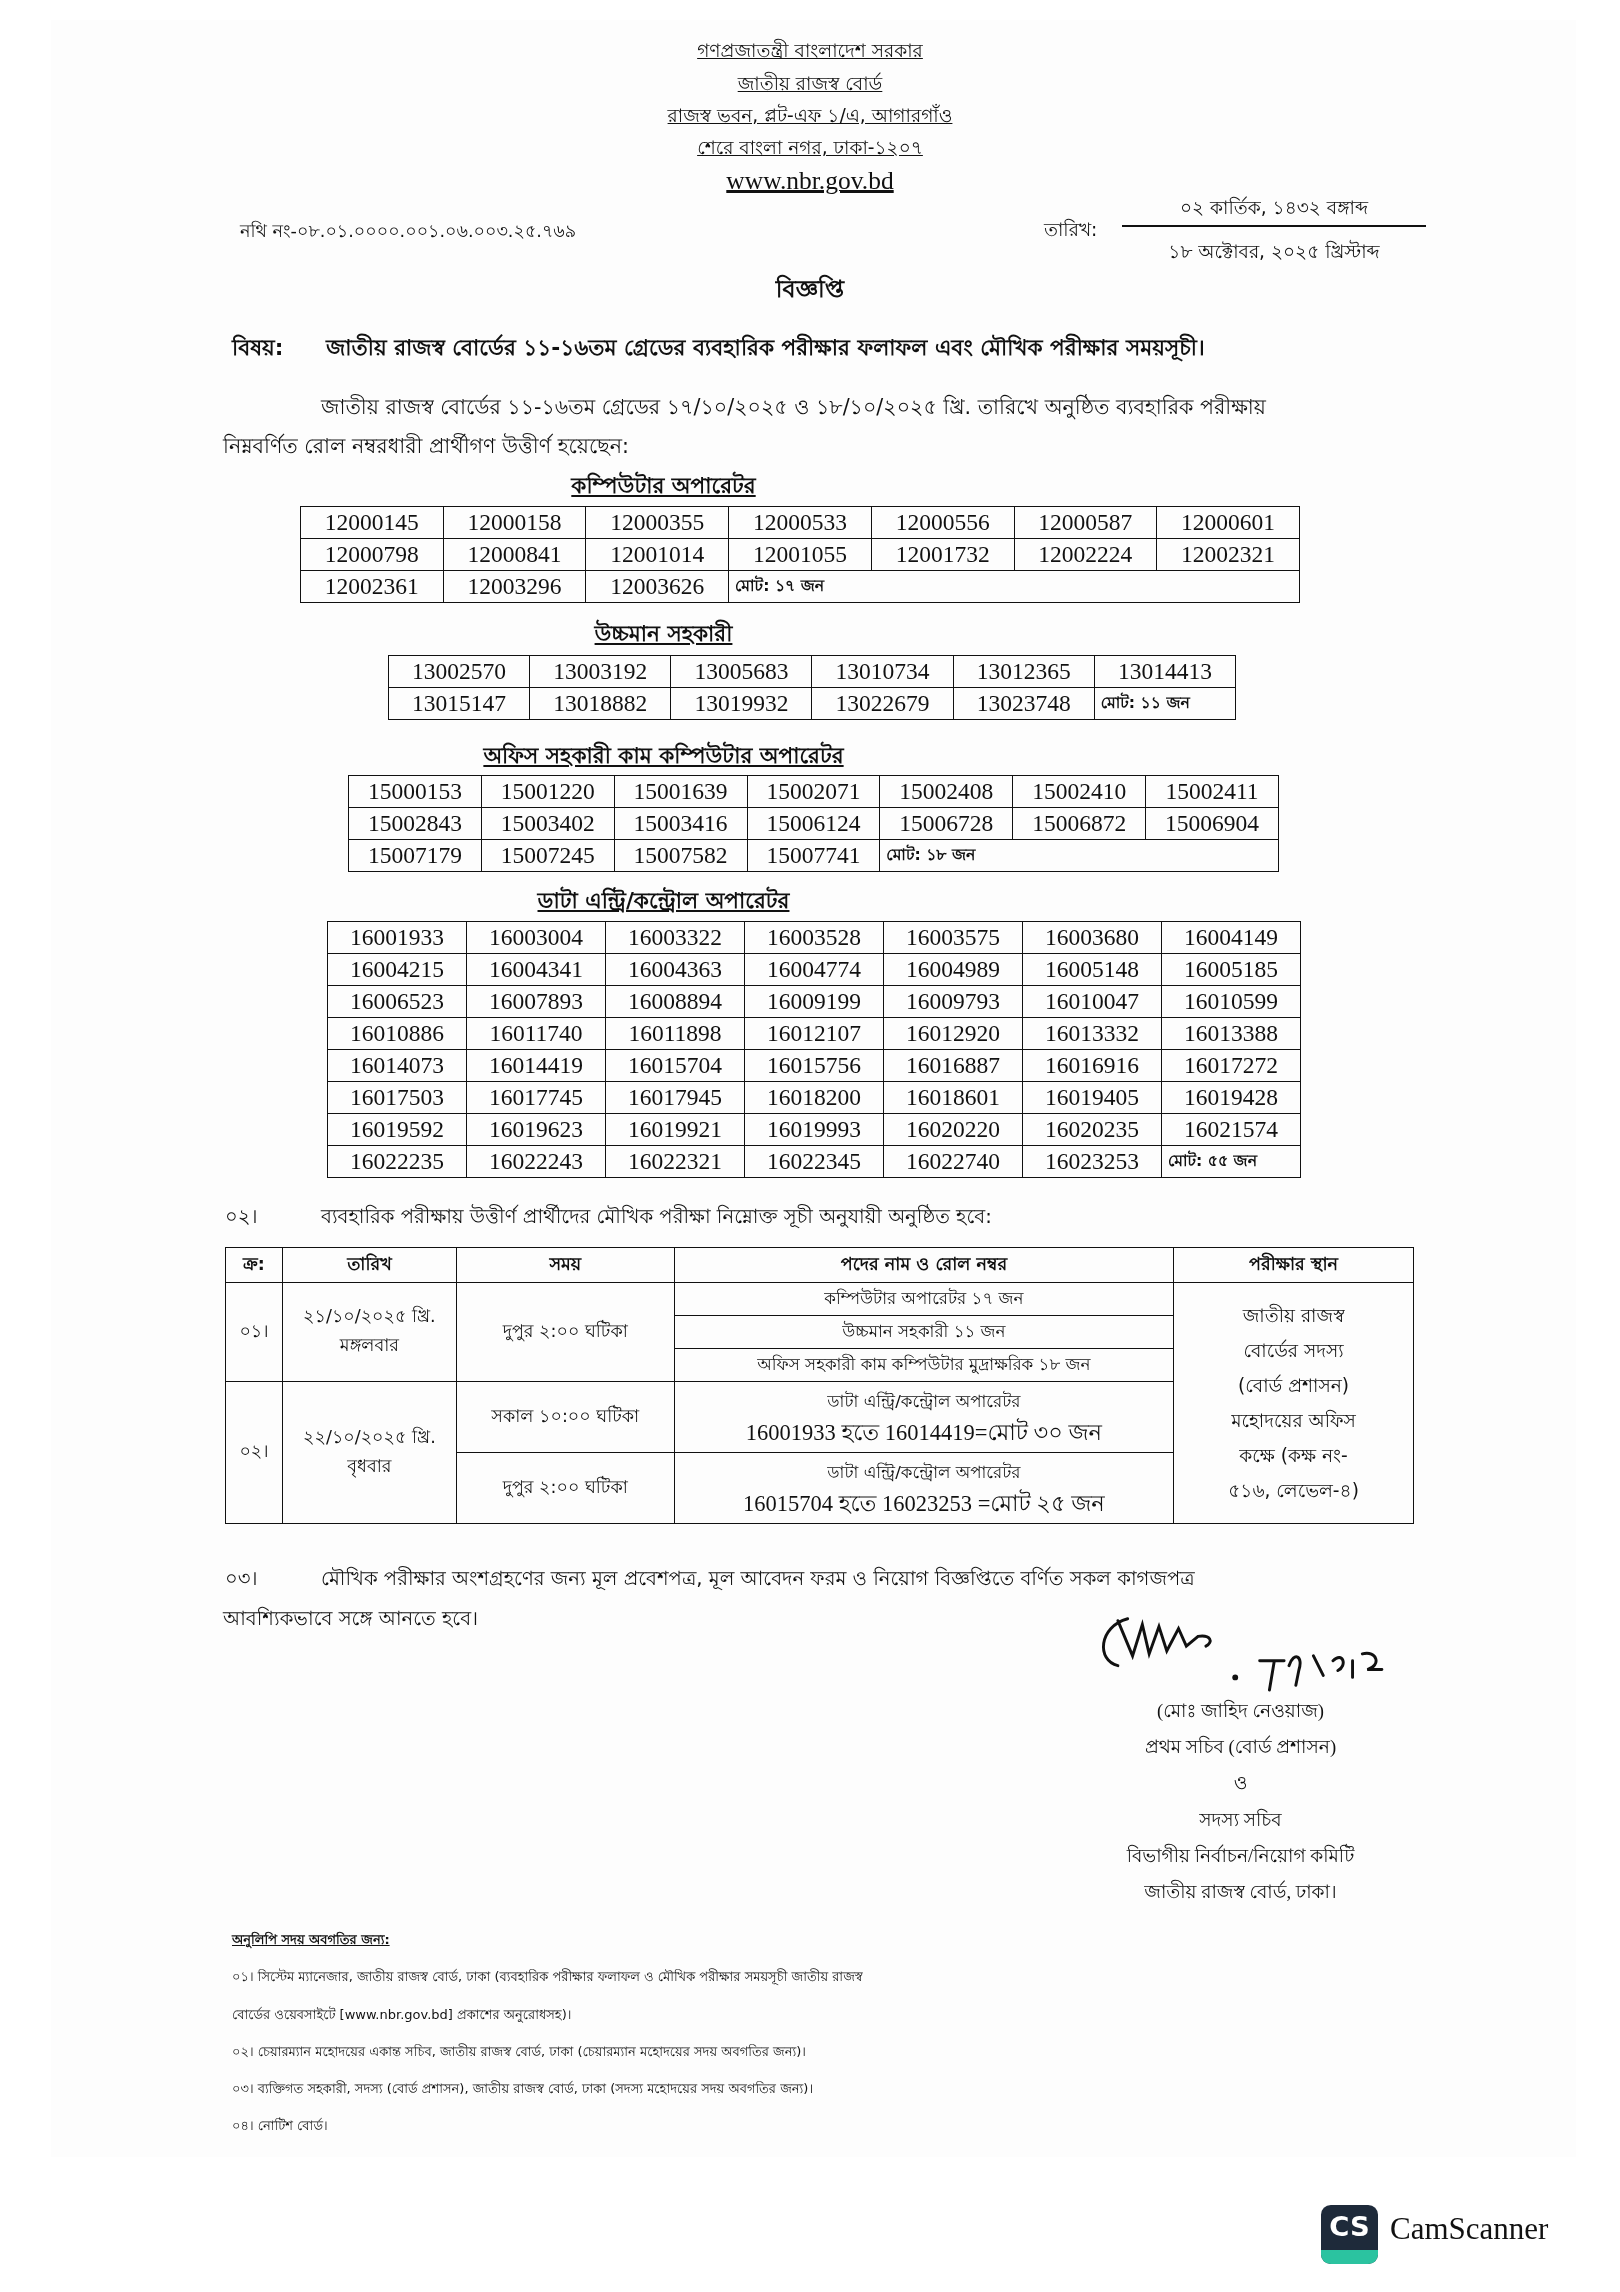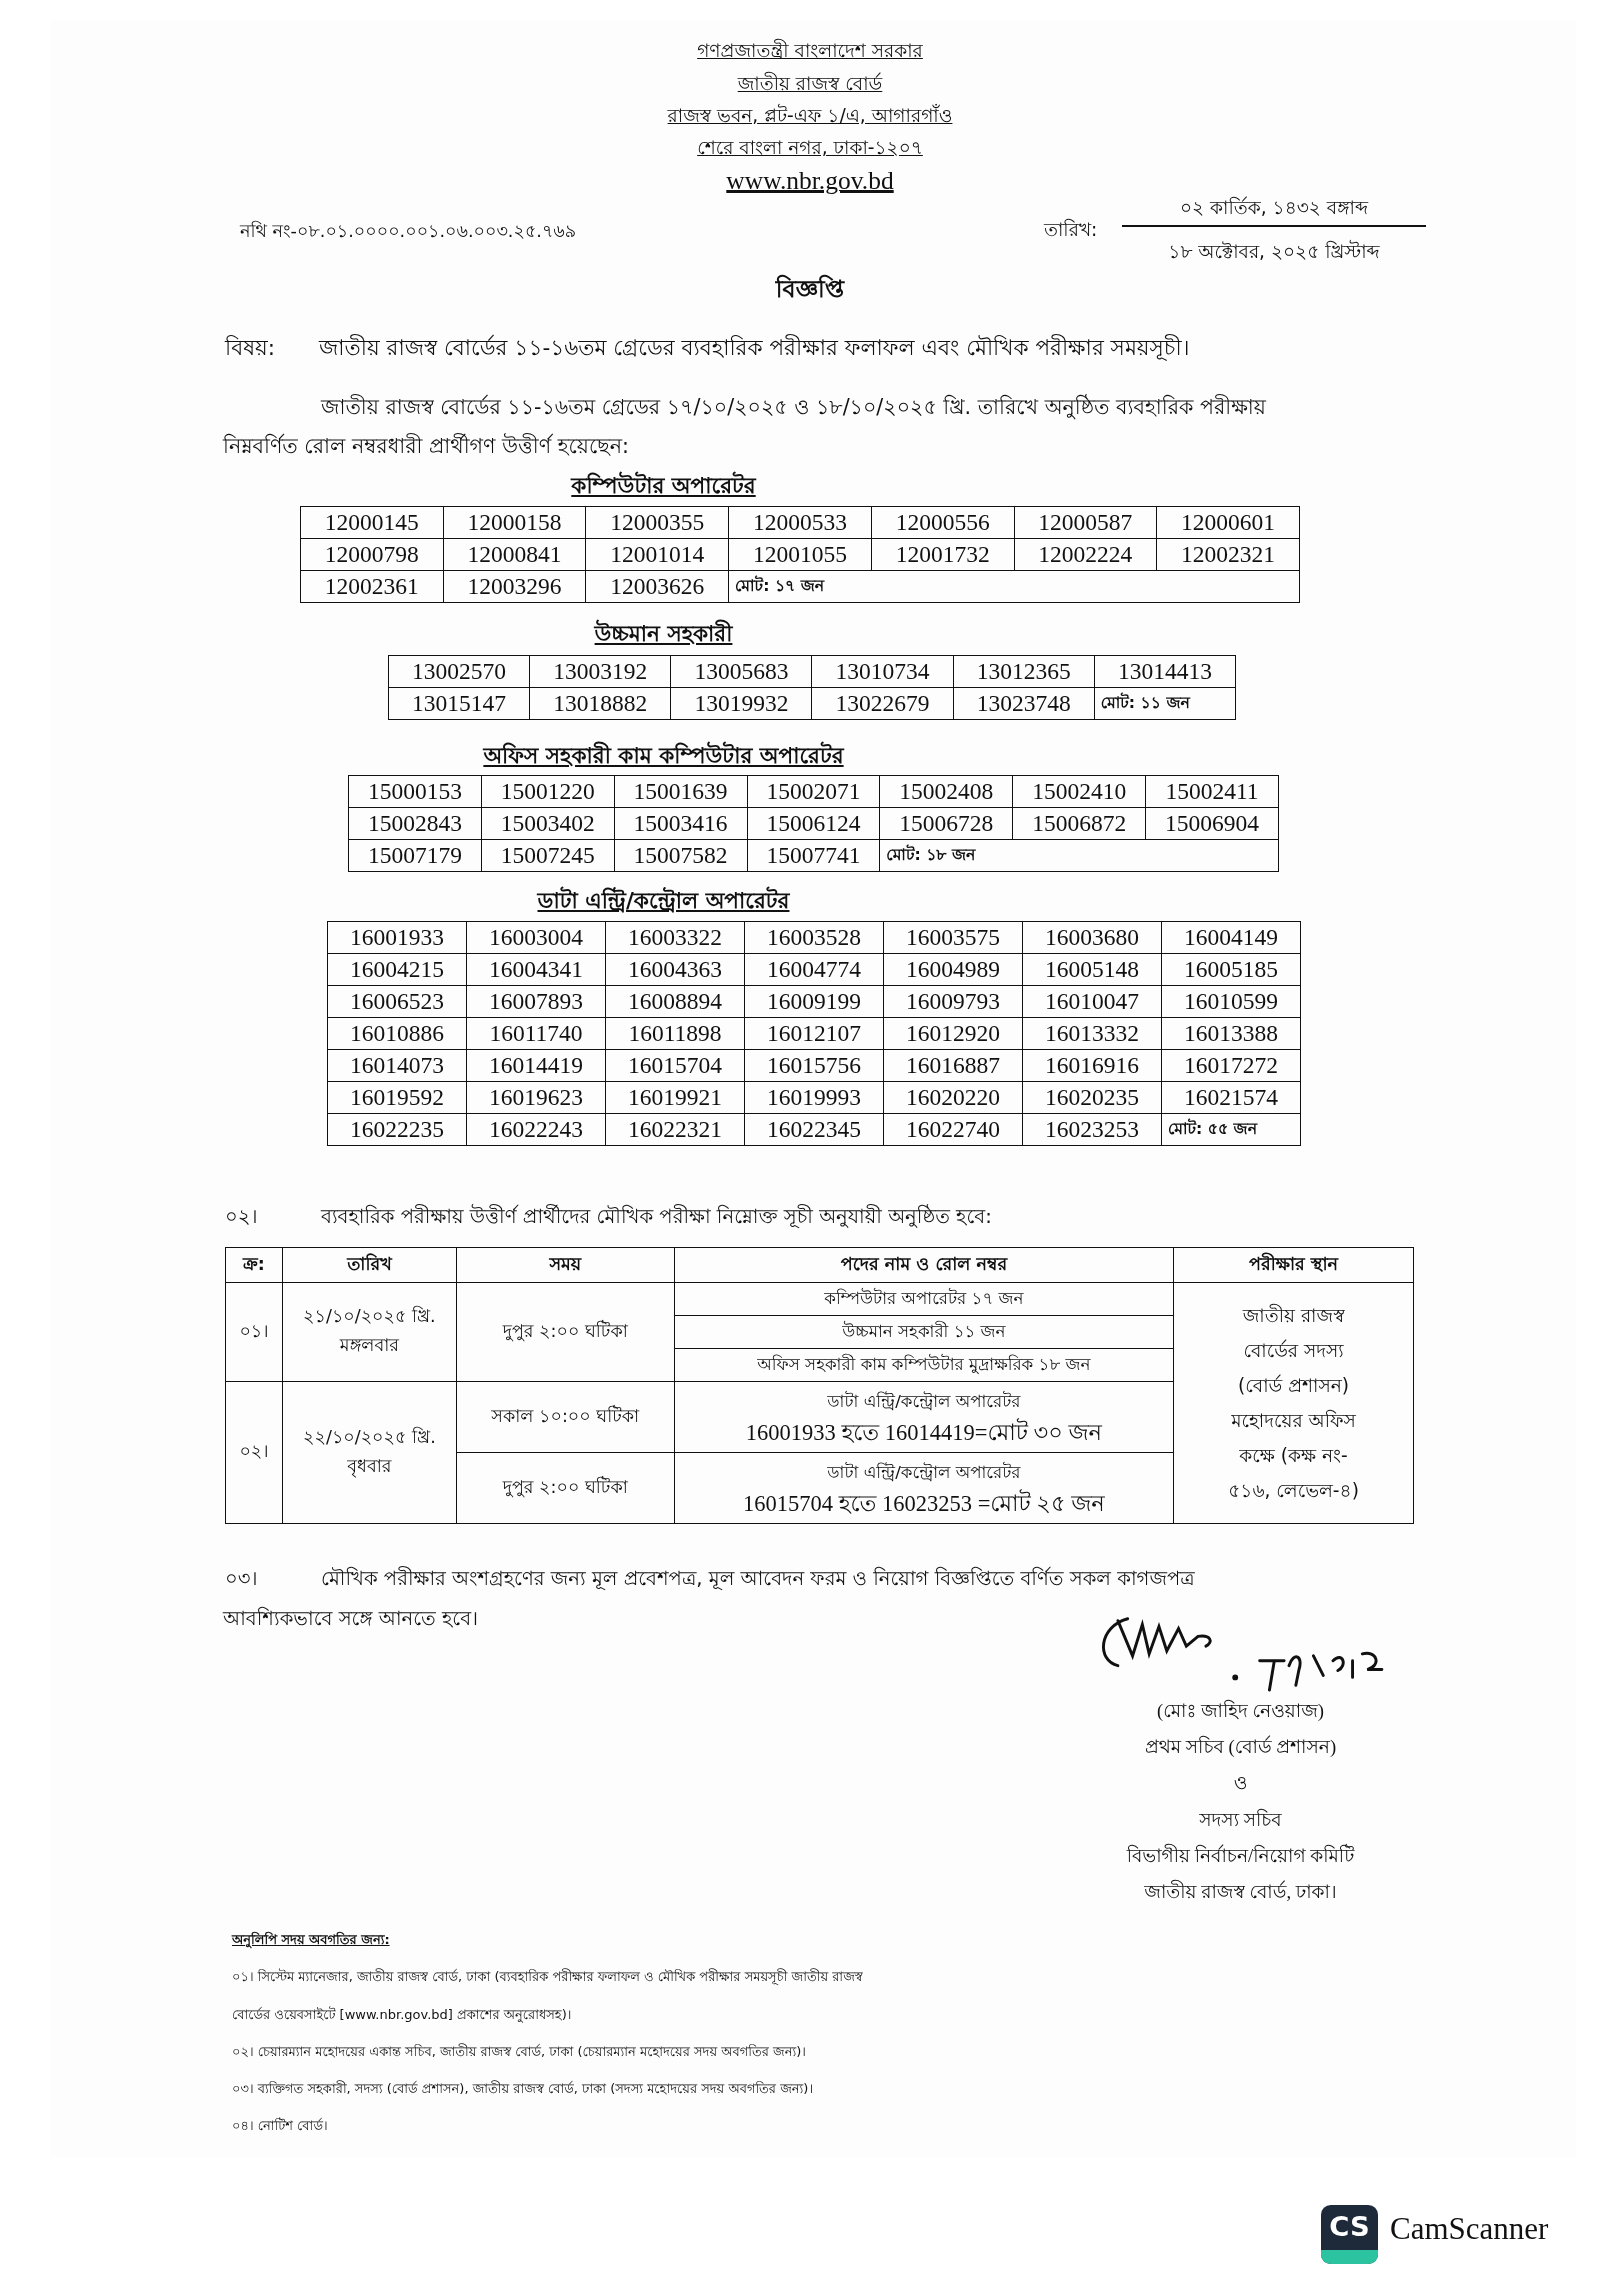--- a/index.html
+++ b/index.html
@@ -11,21 +11,21 @@
   .center { text-align: center; }
   .hdr-line { position: absolute; left: 0; width: 1620px; text-align: center; font-size: 18.6px; line-height: 32px; text-decoration: underline; }
   .url { font-family: "Liberation Serif", serif; font-size: 25.5px; text-decoration: underline; }
   .memo { font-size: 17.6px; }
   .date-wrap { position: absolute; left: 1044px; top: 194px; }
   .date-label { position: absolute; left: 0; top: 21.6px; font-size: 18.6px; }
   .date-frac { position: absolute; left: 78px; top: 0; width: 304px; text-align: center; font-size: 18.6px; }
   .date-frac .top { border-bottom: 2px solid #111; padding-bottom: 3.9px; line-height: 27.4px; }
   .date-frac .bot { line-height: 29px; padding-top: 10px; }
   .title { font-size: 23.5px; font-weight: bold; }
-  .subject { font-size: 21.6px; font-weight: normal; }
+  .subject { font-size: 21.6px; font-weight: bold; margin-left: 7px; }
   .para { font-size: 20.6px; line-height: 39px; }
   .sec-title { position: absolute; left: 0; width: 1327px; text-align: center; font-size: 21.6px; font-weight: bold; }
   .sec-title span { text-decoration: underline; }
   table.rolls { position: absolute; border-collapse: collapse; font-family: "Liberation Serif", serif; font-size: 23.5px; }
   table.rolls td { border: 1.5px solid #111; height: 32px; padding: 0 5.9px; text-align: center; white-space: nowrap; }
   table.rolls td.total { font-family: "DejaVu Sans", sans-serif; font-size: 15.7px; font-weight: bold; text-align: left; margin-top: 22px; }
   .point { position: absolute; font-size: 19.6px; }
   table.sched { position: absolute; left: 225px; top: 1247px; width: 1189px; border-collapse: collapse; font-size: 17.6px; }
   table.sched td, table.sched th { border: 1.5px solid #111; text-align: center; vertical-align: middle; padding: 2px 3.9px; }
   table.sched th { font-weight: bold; height: 35px; }
@@ -198,20 +198,29 @@
     <tr>
       <td>16014073</td>
       <td>16014419</td>
       <td>16015704</td>
       <td>16015756</td>
       <td>16016887</td>
       <td>16016916</td>
       <td>16017272</td>
     </tr>
     <tr>
+      <td>16017503</td>
+      <td>16017745</td>
+      <td>16017945</td>
+      <td>16018200</td>
+      <td>16018601</td>
+      <td>16019405</td>
+      <td>16019428</td>
+    </tr>
+    <tr>
       <td>16019592</td>
       <td>16019623</td>
       <td>16019921</td>
       <td>16019993</td>
       <td>16020220</td>
       <td>16020235</td>
       <td>16021574</td>
     </tr>
     <tr>
       <td>16022235</td>

